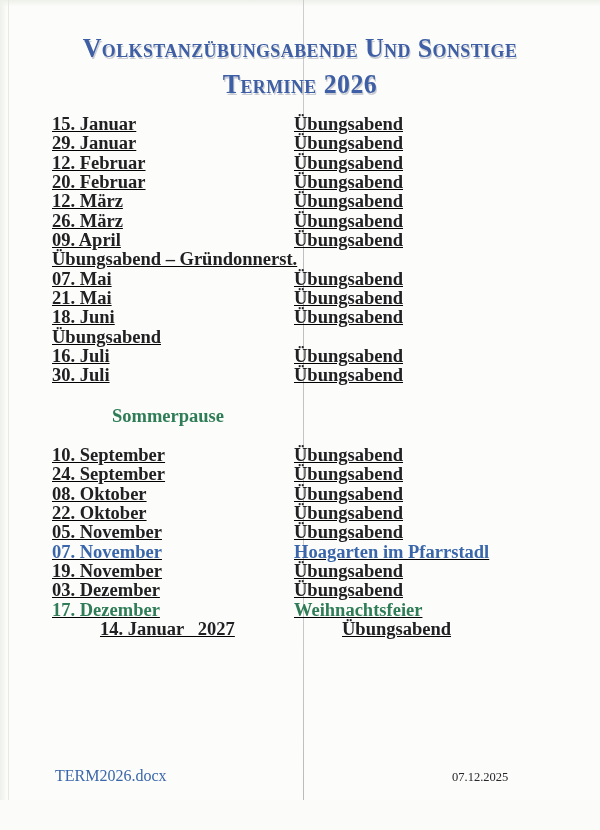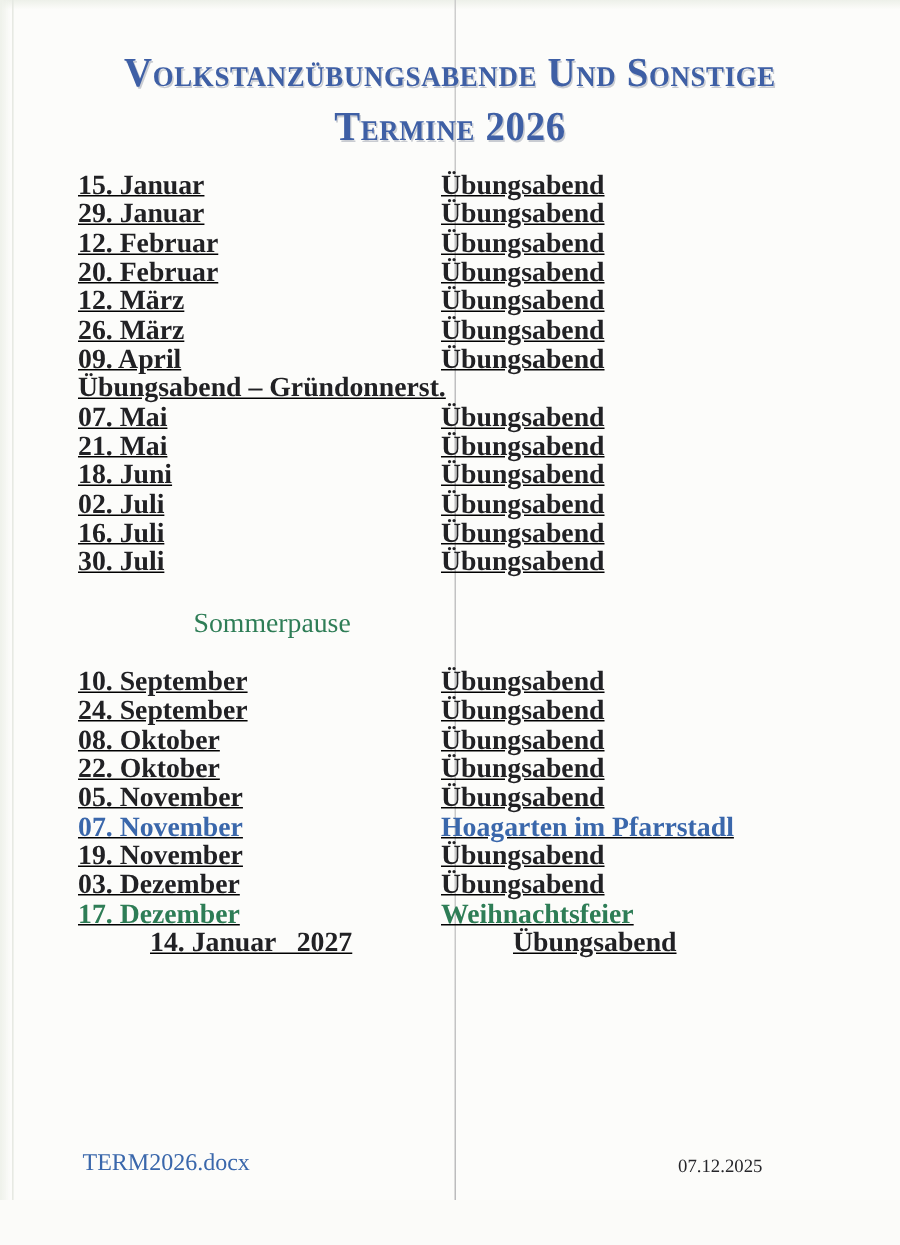--- a/index.html
+++ b/index.html
@@ -33,22 +33,22 @@
   .title-l1{font-size:27.5px;line-height:34px;}
   .title-l2{font-size:27.5px;line-height:32px;margin-top:3px;}
   
   .schedule{position:absolute;left:52px;width:505px;text-decoration:underline;}
   .schedule-1{top:115px;}
   .schedule-2{top:446px;}
   .row{display:flex;height:19.35px;line-height:19.35px;
     font-weight:bold;font-size:18.5px;}
   .date{width:242px;white-space:pre;}
   .event{flex:1;white-space:pre;}
-  .break-heading{position:absolute;left:129px;top:406px;
-    font-weight:normal;font-size:18.5px;line-height:20px;}
+  .break-heading{position:absolute;left:112px;top:406px;
+    font-weight:bold;font-size:18.5px;line-height:20px;}
   
   .footer-file{position:absolute;left:55px;top:769px;
     font-weight:normal;font-size:16px;line-height:14px;}
   .footer-date{position:absolute;left:452px;top:770px;
     font-size:12.5px;line-height:15px;color:#26262a;}
 </style>
 </head>
 <body>
 
 <div class="page">
@@ -100,21 +100,20 @@
       </div>
       <div class="row">
         <span class="date" style="color: rgb(33, 33, 36);">21. Mai</span>
         <span class="event" style="color: rgb(33, 33, 36);">Übungsabend</span>
       </div>
       <div class="row">
         <span class="date" style="color: rgb(33, 33, 36);">18. Juni</span>
         <span class="event" style="color: rgb(33, 33, 36);">Übungsabend</span>
       </div>
       <div class="row">
-        <span class="date" style="color: rgb(33, 33, 36);">02. Juli</span>
         <span class="event" style="color: rgb(33, 33, 36);">Übungsabend</span>
       </div>
       <div class="row">
         <span class="date" style="color: rgb(33, 33, 36);">16. Juli</span>
         <span class="event" style="color: rgb(33, 33, 36);">Übungsabend</span>
       </div>
       <div class="row">
         <span class="date" style="color: rgb(33, 33, 36);">30. Juli</span>
         <span class="event" style="color: rgb(33, 33, 36);">Übungsabend</span>
       </div>

